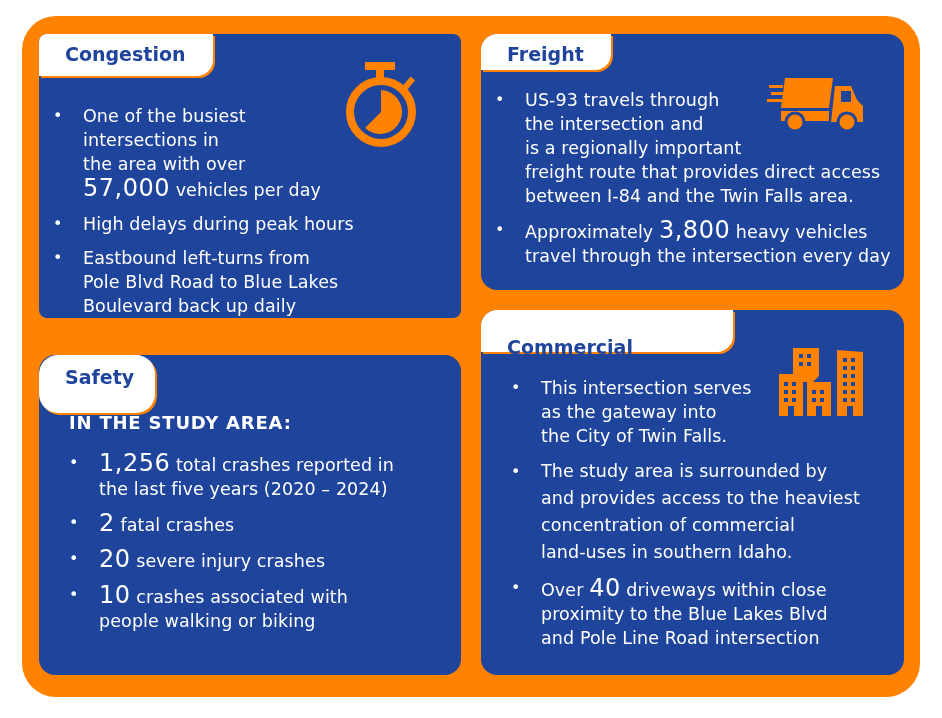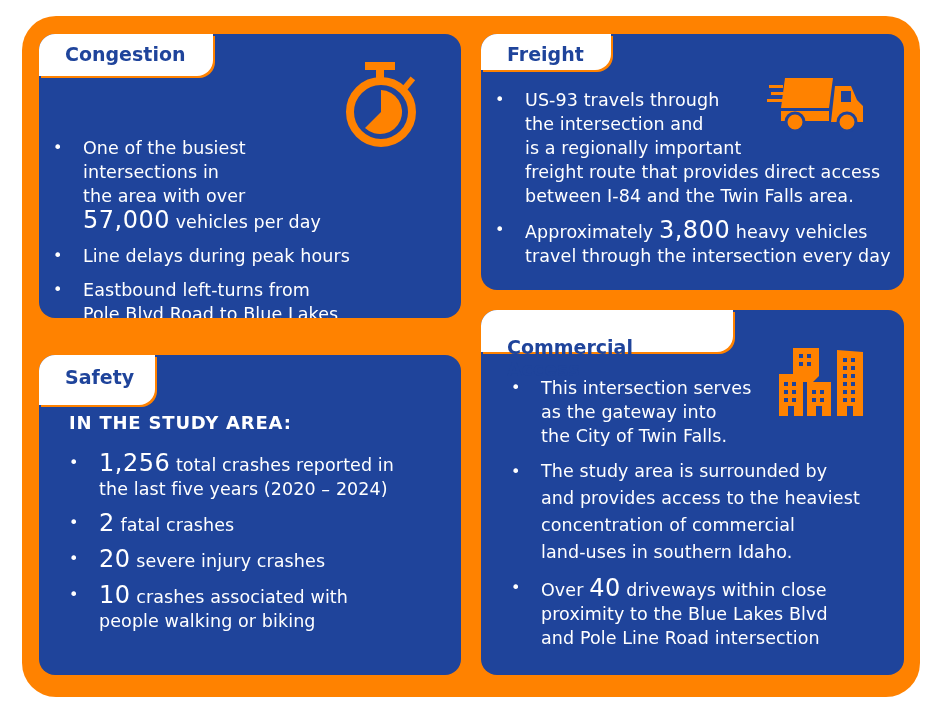--- a/index.html
+++ b/index.html
@@ -29,41 +29,41 @@
   .big { font-weight: normal; font-size: 24px; letter-spacing: 0.5px; }
   .line { display: block; }
   .subhead { font-weight: bold; font-size: 18px; letter-spacing: 0.8px; margin: 0 0 16px 30px; }
   .icon { position: absolute; }
 </style>
 </head>
 <body>
 
 <div class="frame"></div>
 
-<section class="card" style="left:39px; top:34px; width:422px; height:284px;">
+<section class="card" style="left:39px; top:34px; width:422px; height:284px;border-radius:8px;">
   <div class="tab" style="width:174px;">
     <span>Congestion</span>
   </div>
   <svg class="icon" style="left:300px; top:24px;" width="86" height="90" viewBox="0 0 86 90">
     <rect x="26" y="4" width="30" height="8" fill="#FF8200"></rect>
     <rect x="37" y="10" width="8" height="12" fill="#FF8200"></rect>
     <rect x="67" y="19" width="6" height="12" fill="#FF8200" transform="rotate(40 70 25)"></rect>
     <circle cx="42" cy="54" r="31" fill="none" stroke="#FF8200" stroke-width="8"></circle>
     <path d="M42 54 L42 32 A22 22 0 1 1 26 70 Z" fill="#FF8200"></path>
   </svg>
-  <div class="card-body" style="left:0; top:70px; width:400px;margin-top:32px;">
+  <div class="card-body" style="left:0; top:70px; width:400px;">
     <ul>
       <li>
         <span class="line">One of the busiest</span>
         <span class="line">intersections in</span>
         <span class="line">the area with over</span>
         <span class="line"><span class="big">57,000</span><span> vehicles per day</span></span>
       </li>
       <li>
-        <span>Line delays during peak hours</span>
+        <span>High delays during peak hours</span>
       </li>
       <li>
         <span class="line">Eastbound left-turns from</span>
         <span class="line">Pole Blvd Road to Blue Lakes</span>
         <span class="line">Boulevard back up daily</span>
       </li>
     </ul>
   </div>
 </section>
 
@@ -93,21 +93,21 @@
       </li>
       <li>
         <span class="line"><span>Approximately </span><span class="big">3,800</span><span> heavy vehicles</span></span>
         <span class="line">travel through the intersection every day</span>
       </li>
     </ul>
   </div>
 </section>
 
 <section class="card" style="left:39px; top:355px; width:422px; height:320px;">
-  <div class="tab" style="width:116px; height:50px; padding-top:11px;">
+  <div class="tab" style="width:116px; height:58px; padding-top:11px;border-radius:19px;">
     <span>Safety</span>
   </div>
   <div class="card-body" style="left:0; top:56px; width:410px;">
     <div class="subhead">IN THE STUDY AREA:</div>
     <ul style="margin-left:16px;">
       <li>
         <span class="line"><span class="big">1,256</span><span> total crashes reported in</span></span>
         <span class="line">the last five years (2020 – 2024)</span>
       </li>
       <li>

